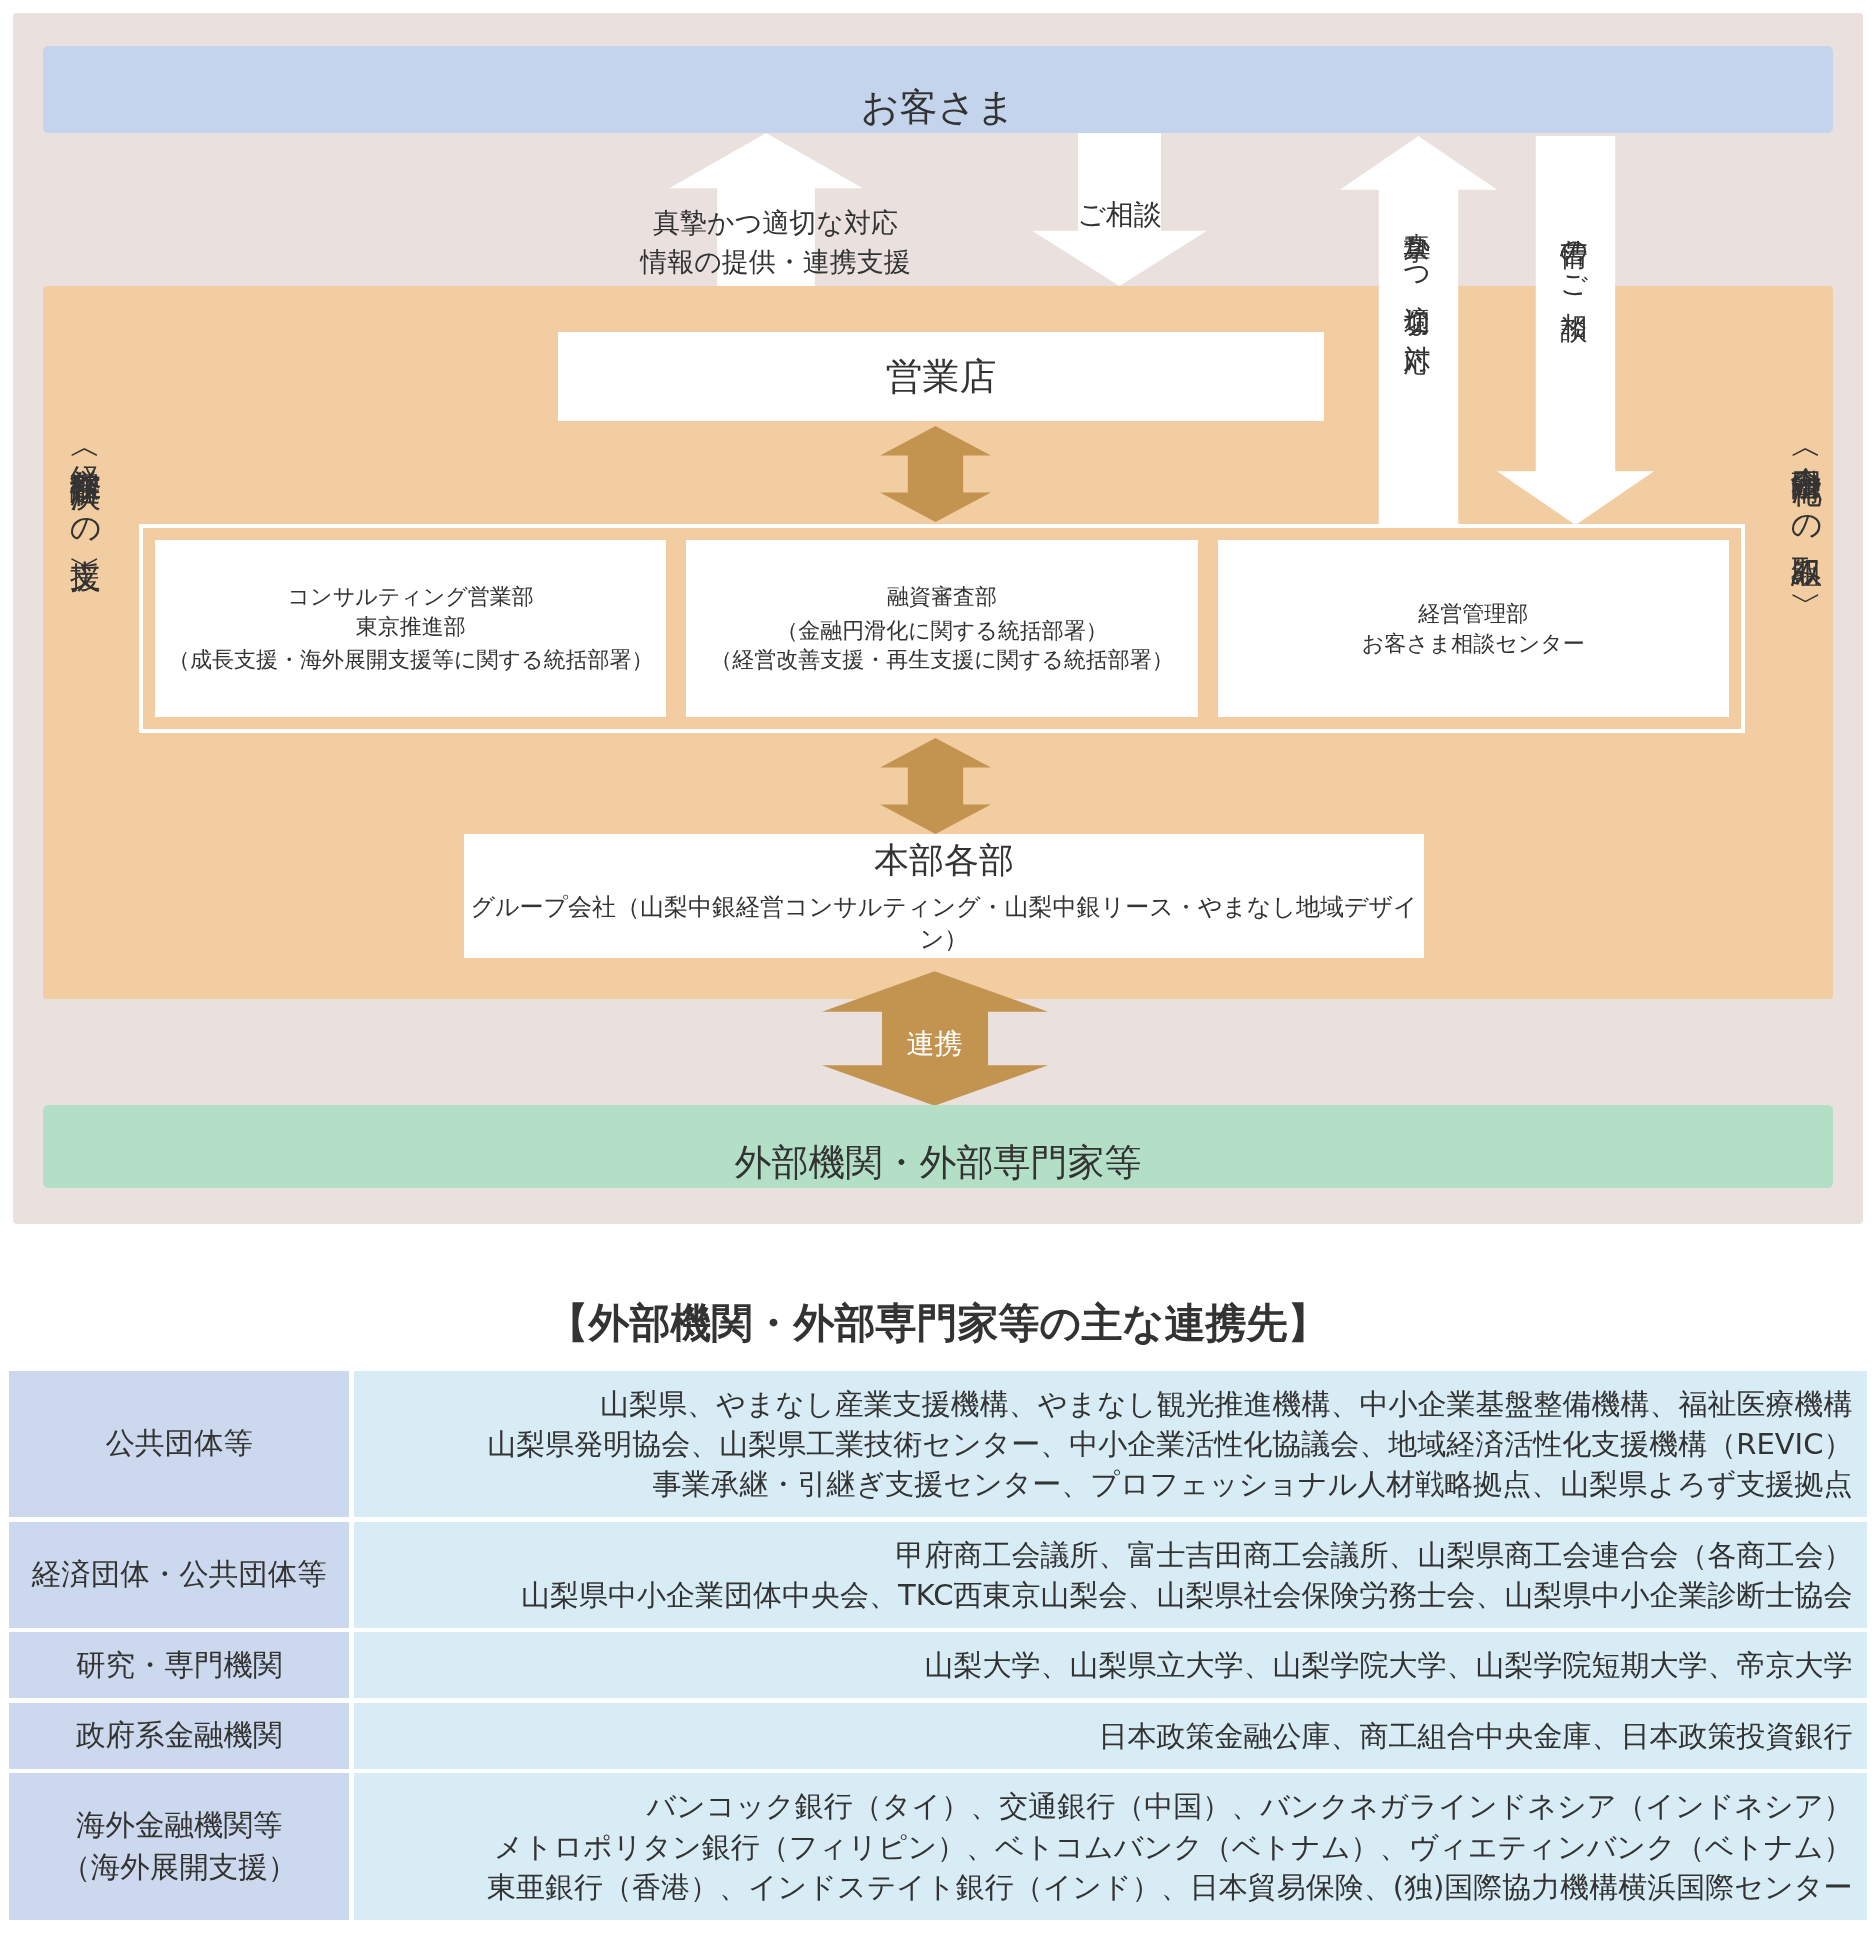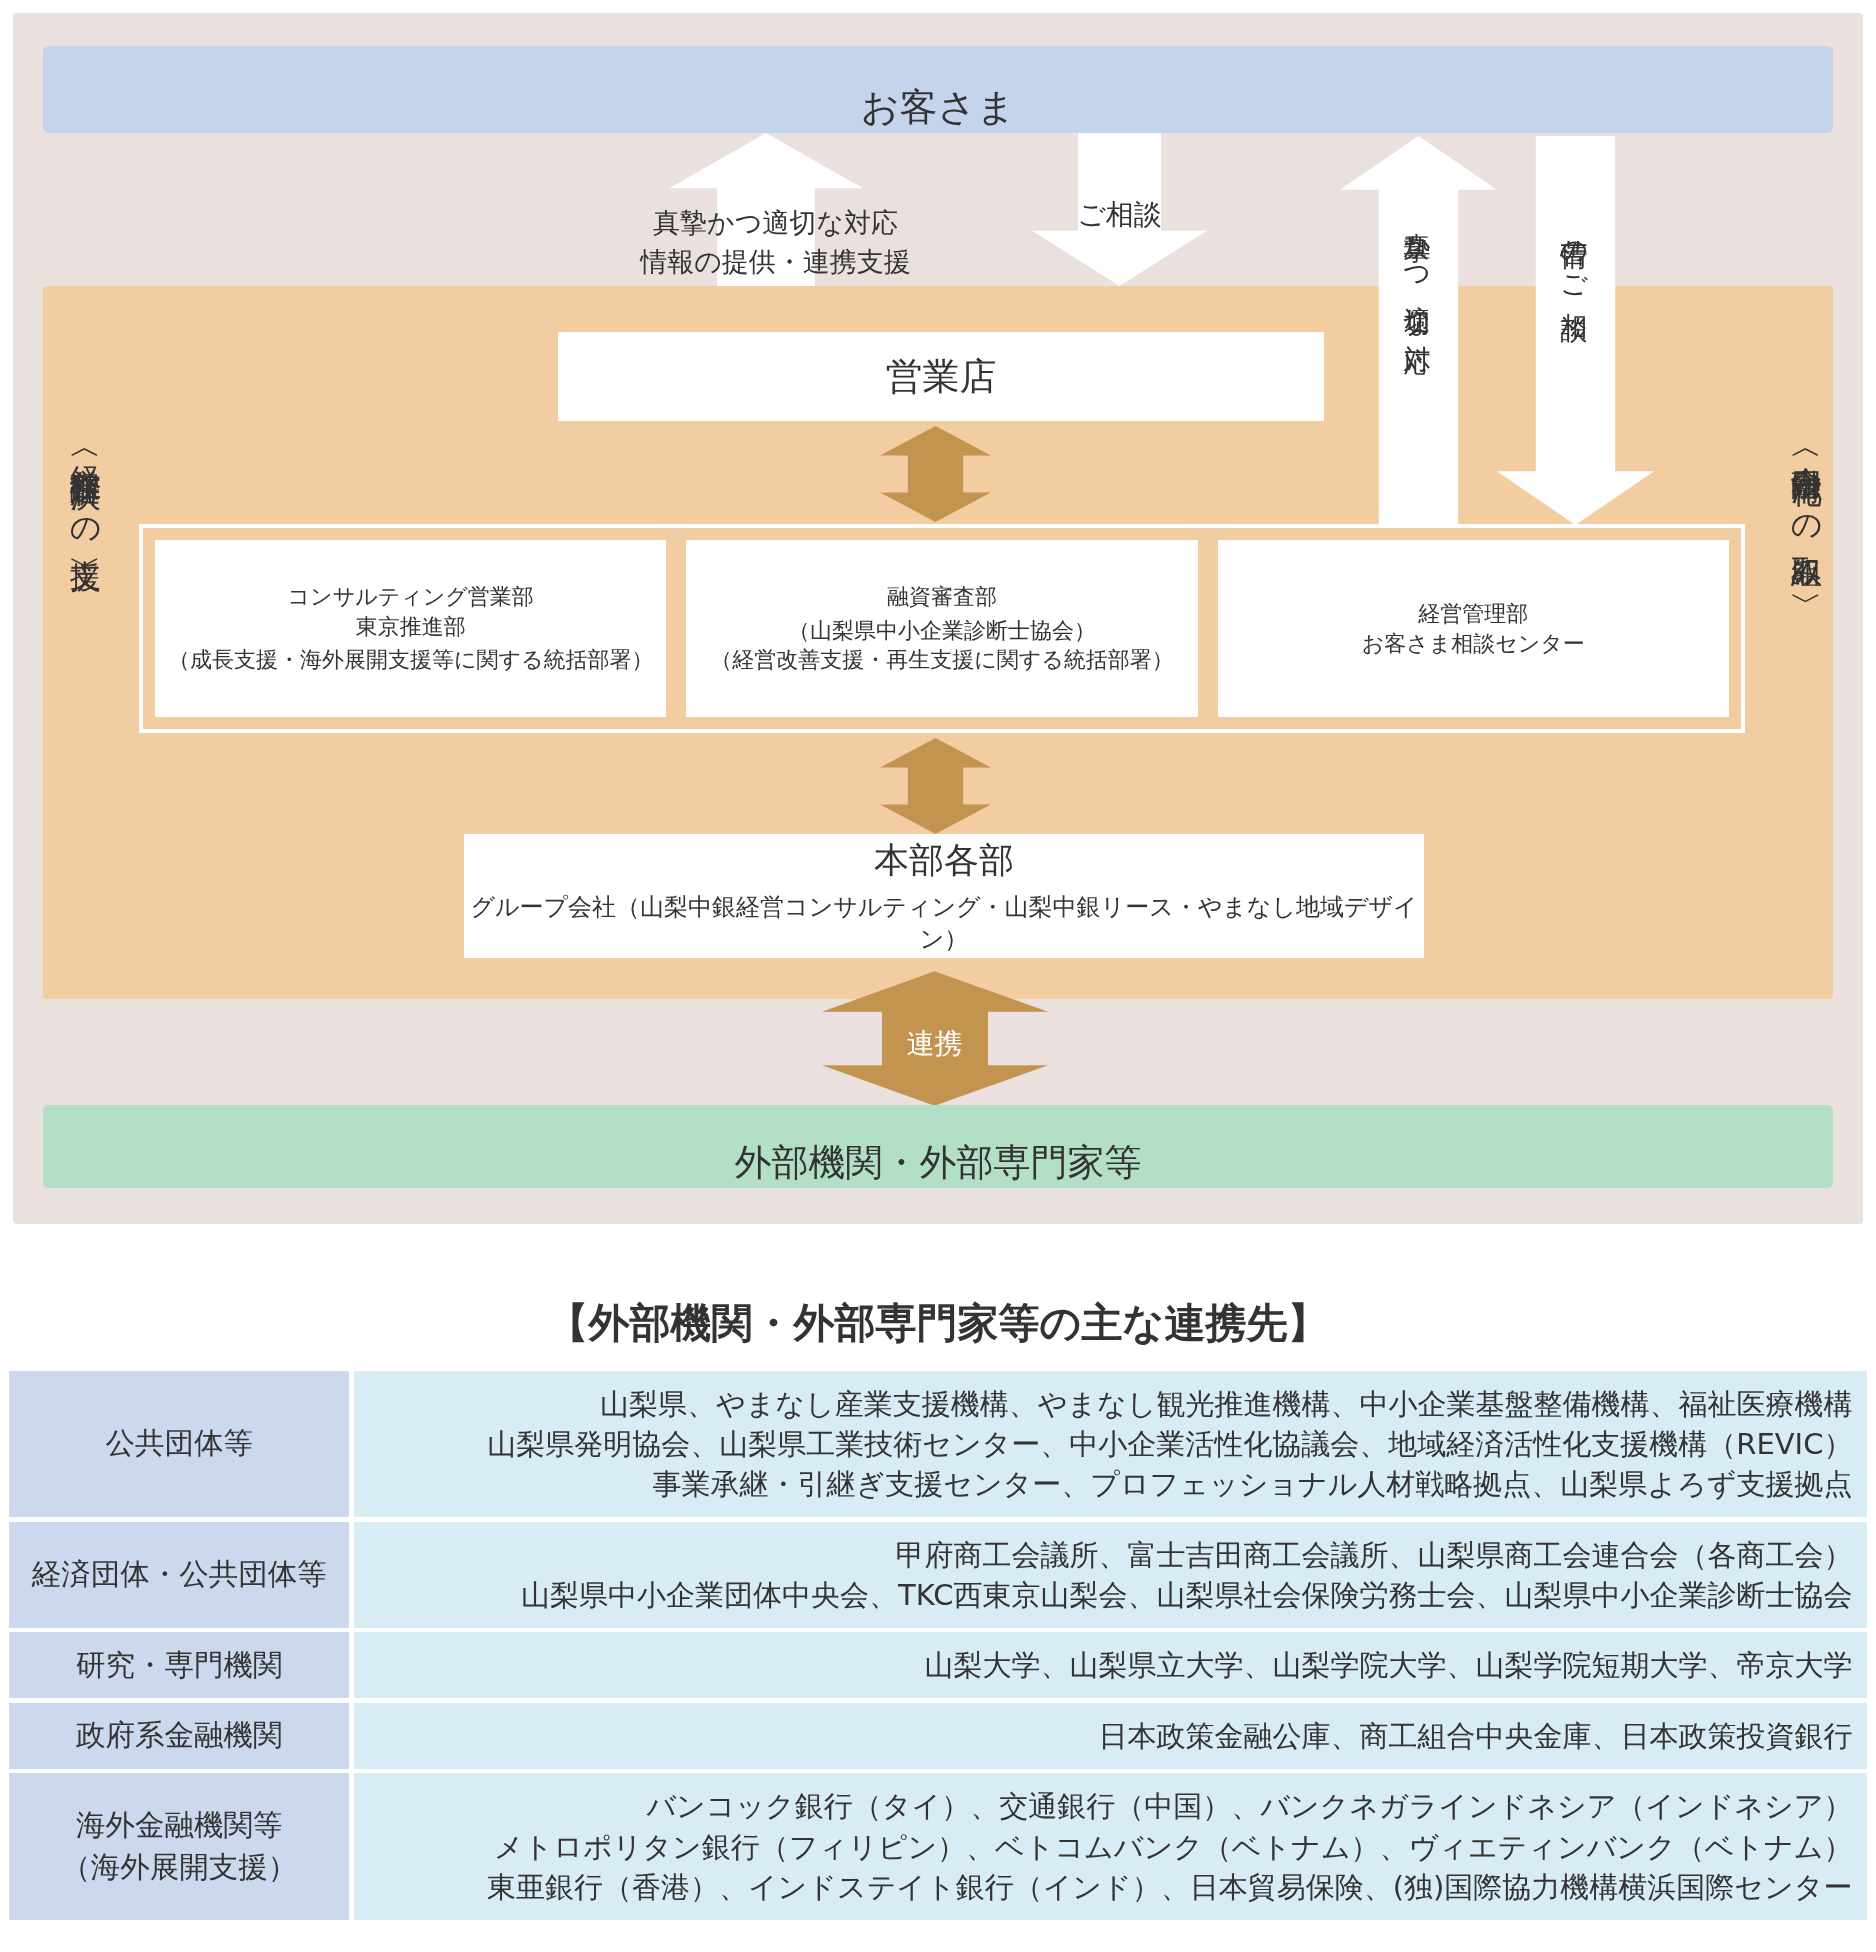--- a/index.html
+++ b/index.html
@@ -101,21 +101,21 @@
     </svg>
 
     <div class="abs dept-container">
       <div class="dept-box">
         <div class="dept-main">コンサルティング営業部</div>
         <div class="dept-main">東京推進部</div>
         <div class="dept-note">（成長支援・海外展開支援等に関する統括部署）</div>
       </div>
       <div class="dept-box">
         <div class="dept-main">融資審査部</div>
-        <div class="dept-note">（山梨県中小企業診断士協会）</div>
+        <div class="dept-note">（金融円滑化に関する統括部署）</div>
         <div class="dept-note" style="margin-top:0;">（経営改善支援・再生支援に関する統括部署）</div>
       </div>
       <div class="dept-box">
         <div class="dept-main">経営管理部</div>
         <div class="dept-main">お客さま相談センター</div>
       </div>
     </div>
 
     <svg class="abs arrow-svg arrow-brown" style="left:867px;top:725px;" width="111" height="96" viewBox="0 0 120 104">
       <polygon points="60,0 120,32 90,32 90,72 120,72 60,104 0,72 30,72 30,32 0,32"></polygon>

